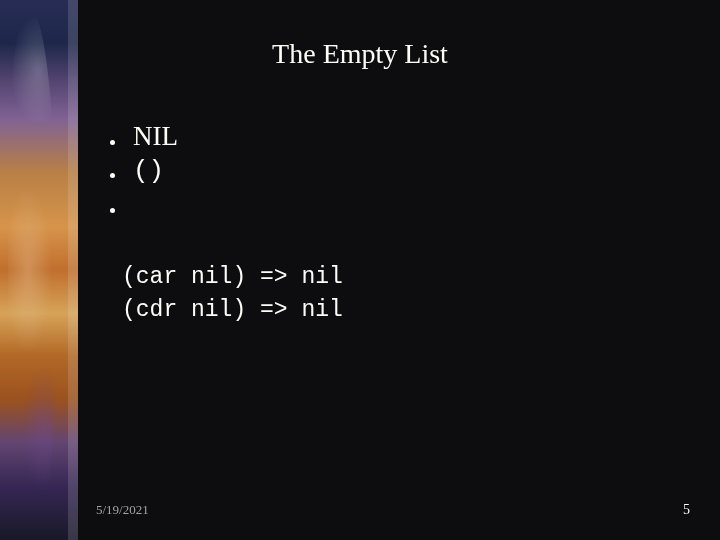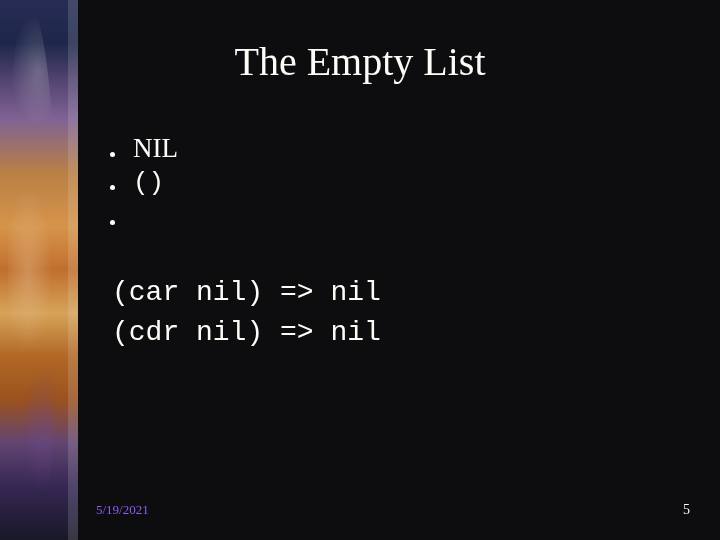--- a/index.html
+++ b/index.html
@@ -54,28 +54,28 @@
       radial-gradient(ellipse 35px 120px at 20px 260px, rgba(255,220,180,0.35), transparent 70%),
       radial-gradient(ellipse 30px 90px at 35px 420px, rgba(120,80,160,0.35), transparent 70%);
     border-radius: 40% 60% 50% 50%;
   }
   .slide-title {
     position: absolute;
     top: 38px;
     left: 0;
     width: 720px;
     text-align: center;
-    font-size: 40px;
+    font-size: 28px;
     color: #fdfdf8;
     font-weight: 400;
   }
   .content {
     position: absolute;
     left: 110px;
-    top: 130px;
+    top: 118px;
     width: 560px;
     color: #fdfdf8;
   }
   .bullet-row {
     display: flex;
     align-items: baseline;
     line-height: 1.35;
   }
   .bullet-dot {
     width: 5px;
@@ -89,33 +89,33 @@
   .bullet-text {
     font-size: 27px;
   }
   .bullet-code {
     font-family: "Courier New", Courier, monospace;
     font-size: 26px;
   }
   .gap-small { height: 4px; }
   .gap-large { height: 48px; }
   .code-block {
-    margin-left: 2px;
+    margin-left: 12px;
     font-family: "Courier New", Courier, monospace;
-    font-size: 28px;
+    font-size: 23px;
     line-height: 1.45;
     color: #fdfdf8;
     white-space: pre;
   }
   .footer-date {
     position: absolute;
     left: 96px;
     bottom: 22px;
     font-size: 13px;
-    color: #8b5cf6;
+    color: #a3a3a3;
   }
   .footer-page {
     position: absolute;
     right: 30px;
     bottom: 22px;
     font-size: 14px;
     color: #fdfdf8;
   }
 </style>
 </head>

